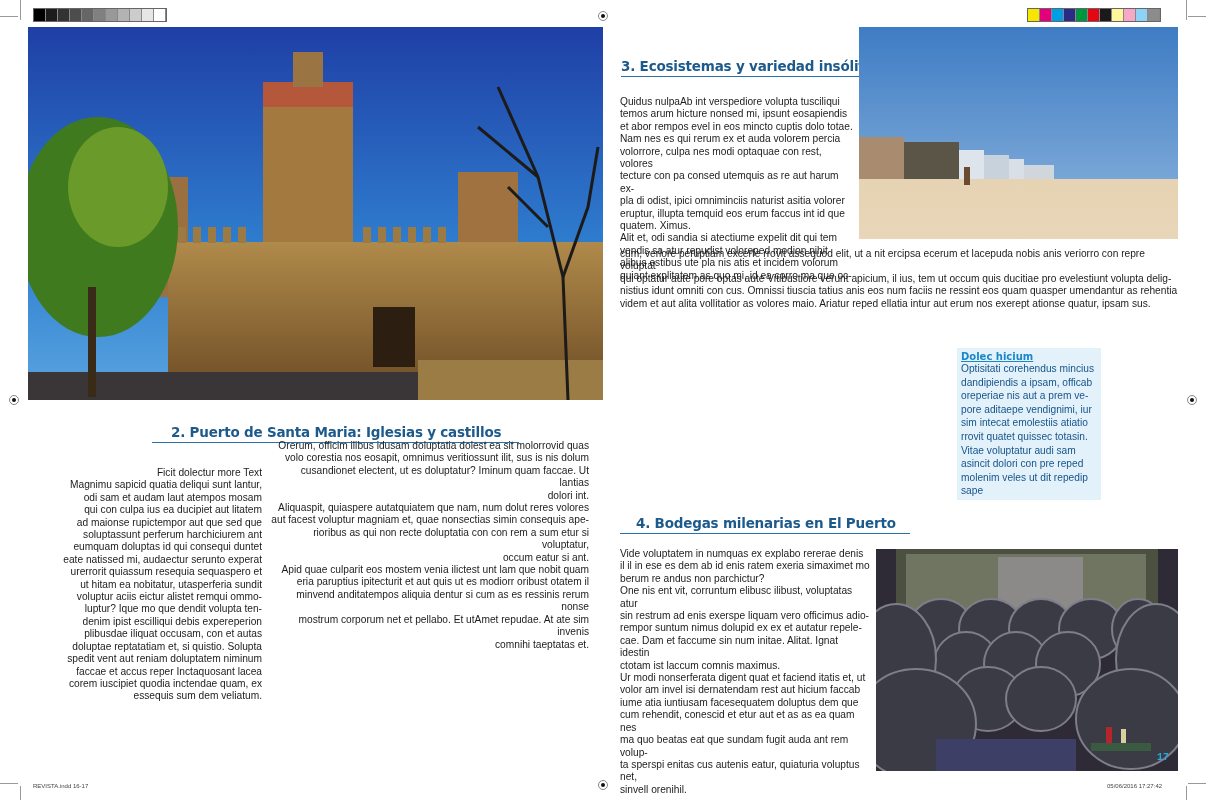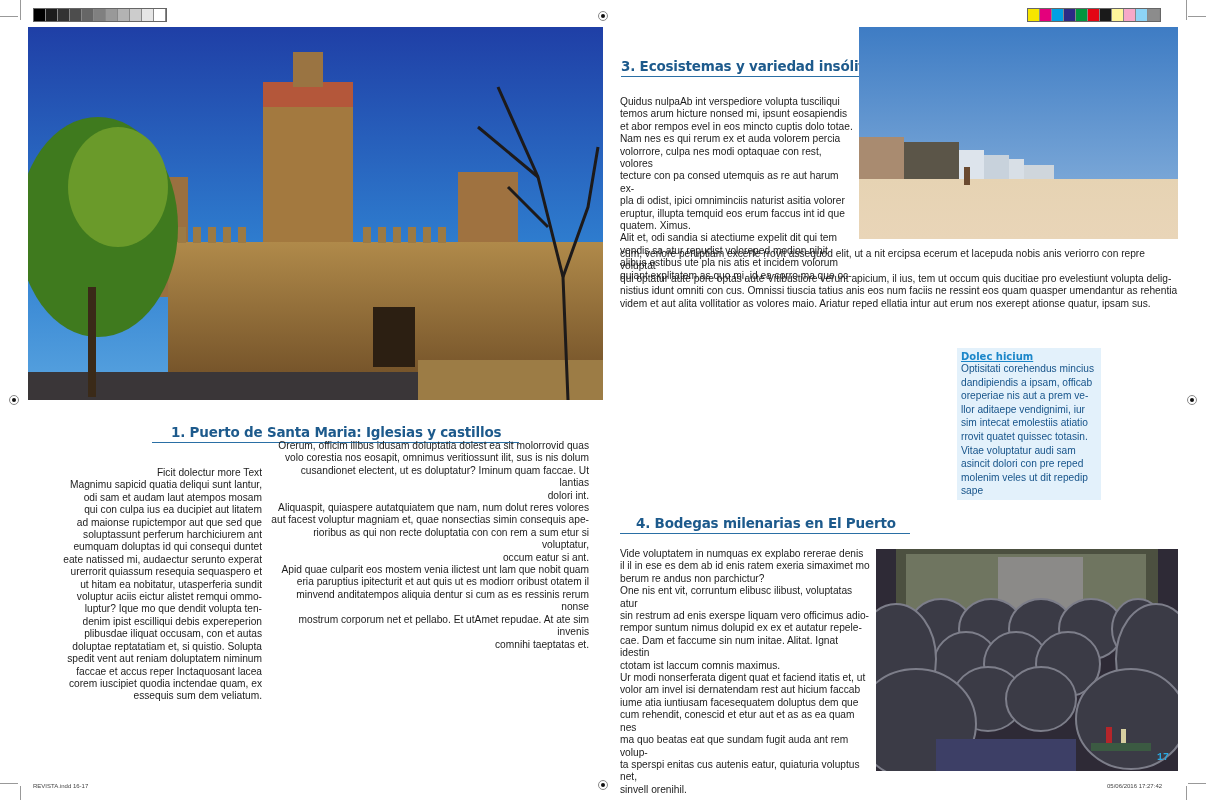--- a/index.html
+++ b/index.html
@@ -115,21 +115,21 @@
     <g stroke="#1d1a1a" stroke-width="3" fill="none">
       <path d="M540 373 L535 250 L510 150 L470 60"></path>
       <path d="M535 250 L560 180 L570 120"></path>
       <path d="M510 150 L450 100"></path>
       <path d="M520 200 L480 160"></path>
     </g>
   </svg>
 </div>
 
 <div class="abs heading" style="left:152px;top:424px;padding-left:19px;padding-right:18px;">
-  <span>1. Puerto de Santa Maria: Iglesias y castillos</span>
+  <span>2. Puerto de Santa Maria: Iglesias y castillos</span>
   <span class="uline"></span>
 </div>
 
 <div class="abs txt" style="left:57px;top:467px;width:205px;text-align:right;">Ficit dolectur more Text
 Magnimu sapicid quatia deliqui sunt lantur,
 odi sam et audam laut atempos mosam
 qui con culpa ius ea ducipiet aut litatem
 ad maionse rupictempor aut que sed que
 soluptassunt perferum harchiciurem ant
 eumquam doluptas id qui consequi duntet
@@ -204,21 +204,21 @@
     <rect x="0" y="152" width="319" height="60" fill="url(#sand)"></rect>
     <rect x="105" y="140" width="6" height="18" fill="#6a4a30"></rect>
   </svg>
 </div>
 
 <div class="sidebar-box" style="left:957px;top:348px;width:144px;height:152px;">
   <div class="title">Dolec hicium</div>
   <div class="body">Optisitati corehendus mincius
 dandipiendis a ipsam, officab
 oreperiae nis aut a prem ve-
-llor aditaepe vendignimi, iur
+pore aditaepe vendignimi, iur
 sim intecat emolestiis atiatio
 rrovit quatet quissec totasin.
 Vitae voluptatur audi sam
 asincit dolori con pre reped
 molenim veles ut dit repedip
 sape</div>
 </div>
 
 <div class="abs heading" style="left:620px;top:515px;padding-left:16px;padding-right:14px;">
   <span>4. Bodegas milenarias en El Puerto</span>

